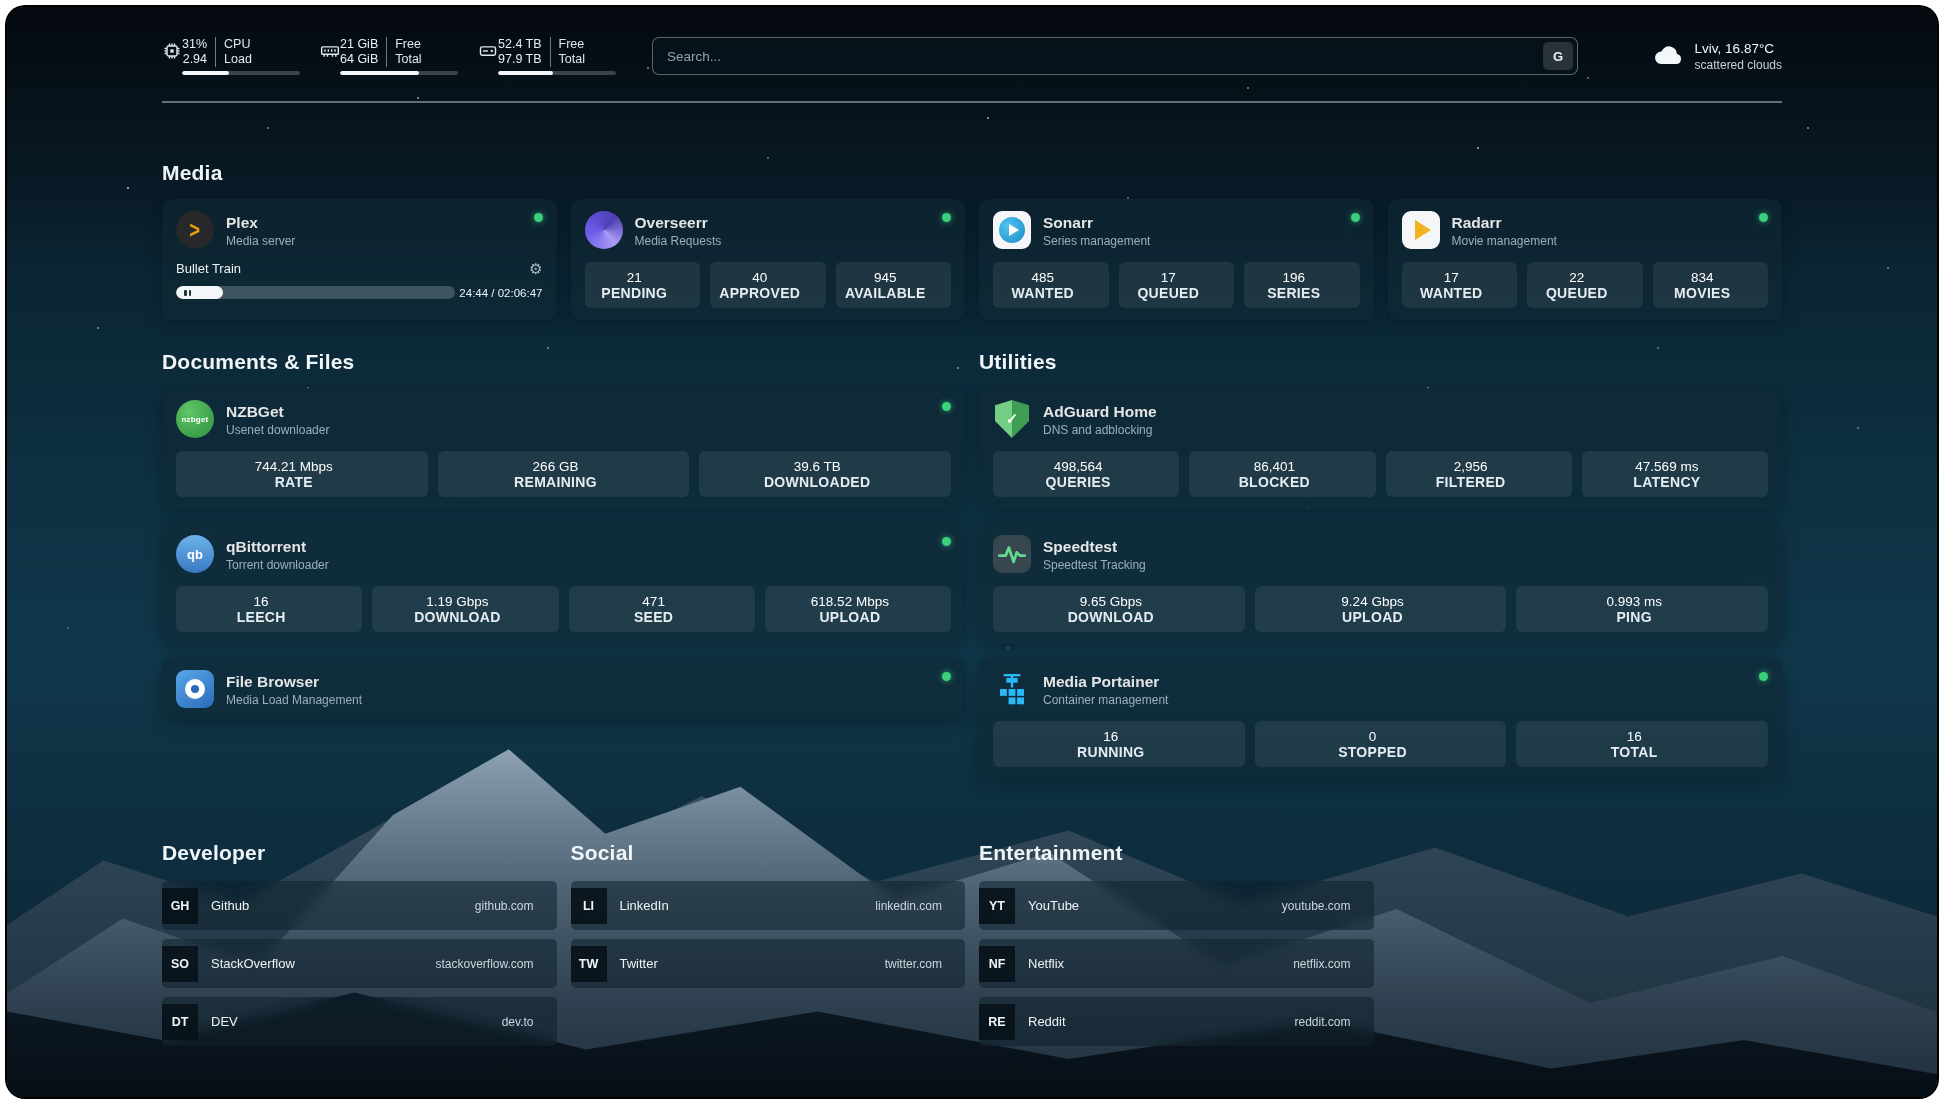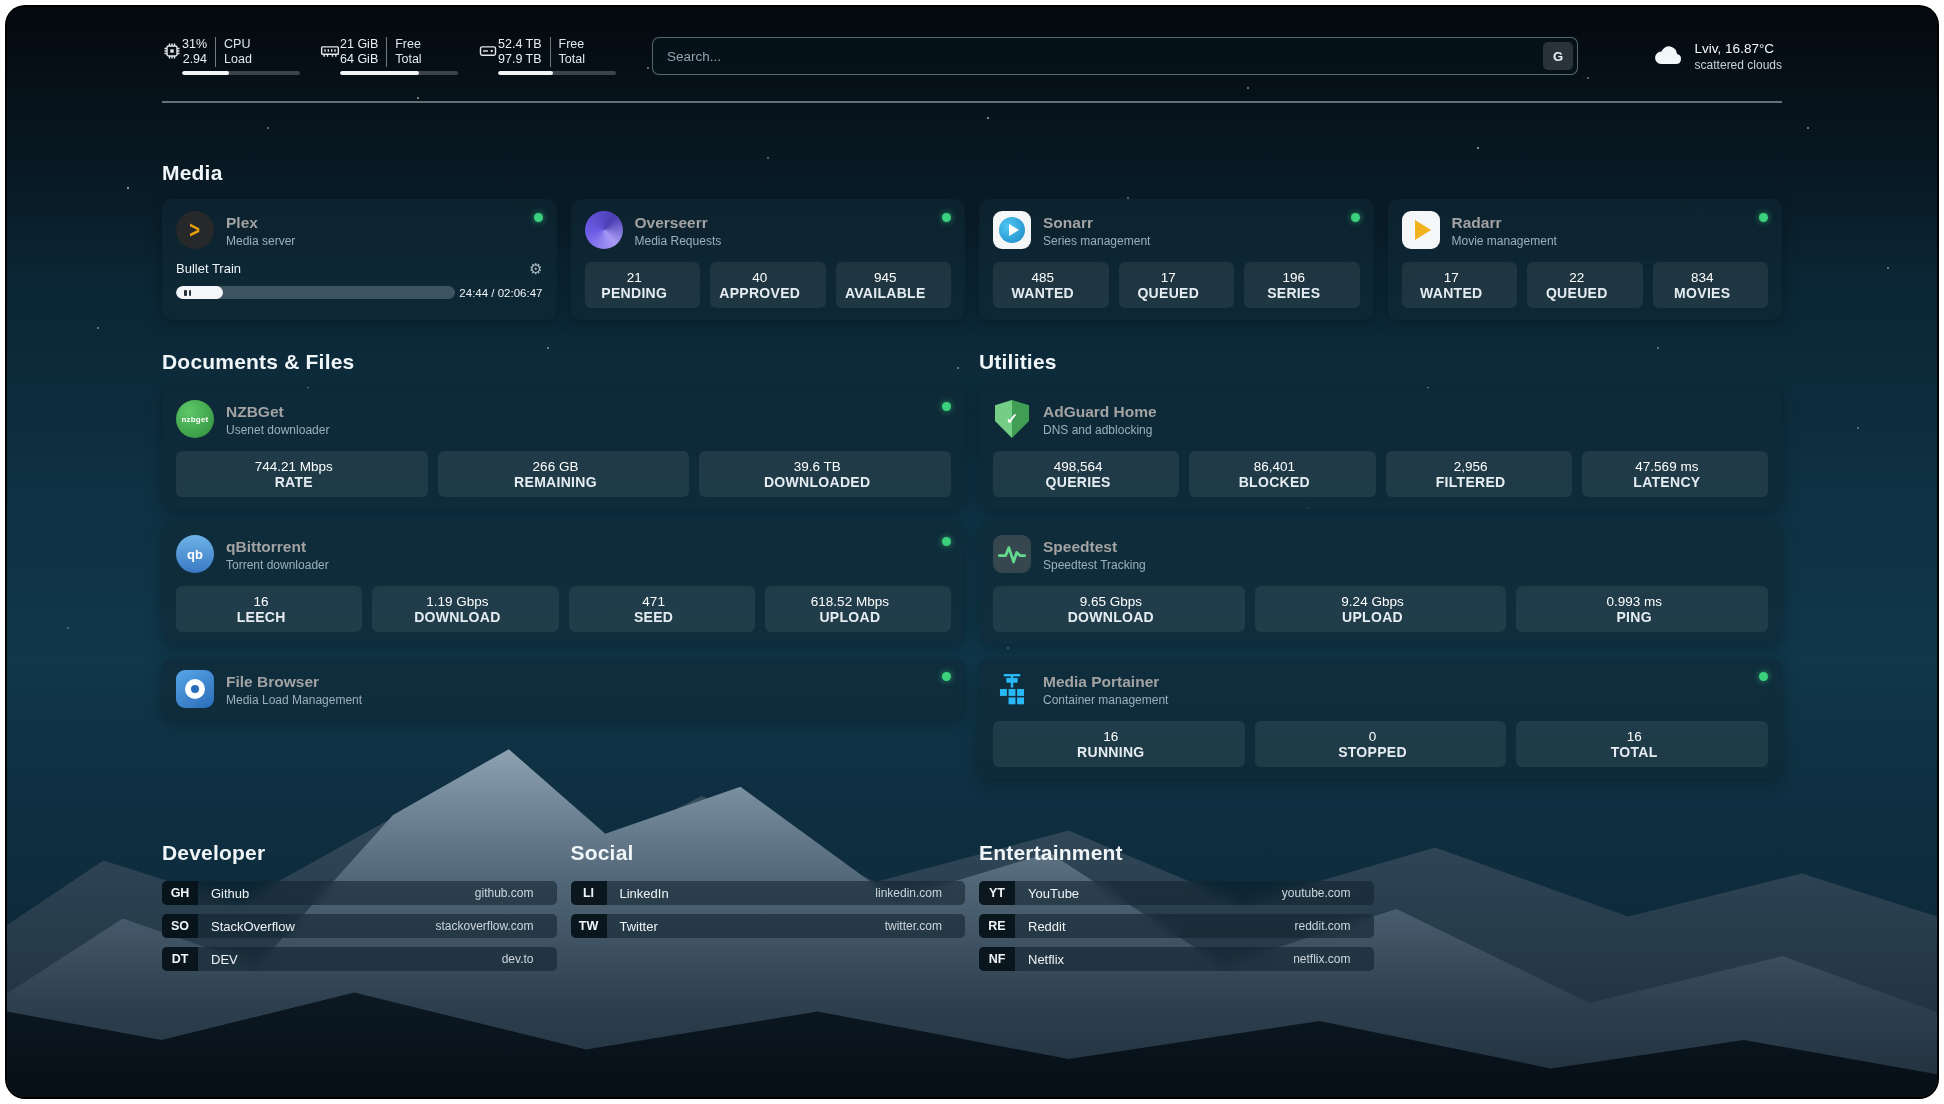--- a/index.html
+++ b/index.html
@@ -40,21 +40,21 @@
   .divider{margin:26px 0 0 0;border:none;border-top:2px solid rgba(215,228,235,.45);}
   
   .sec-title{font-size:21px;font-weight:700;color:#f0f5f8;margin:0 0 14px 0;letter-spacing:.2px;}
   .media-title{margin-top:58px;}
   .media-grid,.bm-grid{display:grid;grid-template-columns:repeat(4,1fr);gap:14px;}
   .half-grid{display:grid;grid-template-columns:1fr 1fr;gap:14px;align-items:start;margin-top:30px;}
   .col-stack{display:flex;flex-direction:column;gap:14px;}
   
   .card{position:relative;background:rgba(16,39,51,.58);border-radius:10px;padding:12px 14px;box-shadow:0 4px 16px rgba(0,0,0,.25);backdrop-filter:blur(8px);}
   .card-head{display:flex;align-items:center;gap:12px;}
-  .app-name{font-size:15.5px;font-weight:700;color:#a3a3a3;line-height:19px;}
+  .app-name{font-size:15.5px;font-weight:700;color:#e5e5e5;line-height:19px;}
   .app-sub{font-size:12px;color:#9db0bb;margin-top:2px;}
   .status-dot{position:absolute;top:14px;right:14px;width:9px;height:9px;border-radius:50%;background:#3ad07c;box-shadow:0 0 6px rgba(58,208,124,.7);}
   .stats{display:flex;gap:10px;margin-top:13px;}
   .stat{flex:1;background:rgba(255,255,255,.075);border-radius:6px;padding:8px 20px 7px 4px;text-align:center;}
   .stat-value{font-size:13.5px;color:#fff;white-space:nowrap;}
   .stat-label{font-size:14px;font-weight:bold;color:#e6edf2;margin-top:0;letter-spacing:.3px;}
   
   .now-row{display:flex;justify-content:space-between;align-items:center;margin-top:12px;gap:19px;}
   .now-title{font-size:13px;color:#eef4f7;}
   .gear{color:#aebac2;font-size:15px;line-height:15px;cursor:pointer;}
@@ -77,21 +77,21 @@
   .ic-qbit{border-radius:50%;background:linear-gradient(180deg,#6db3e8,#3a79c3);color:#fff;font-weight:bold;font-size:13px;}
   .ic-fb{border-radius:9px;background:linear-gradient(145deg,#58a6e8,#2b6cb8);}
   .ic-fb .fbdisc{width:20px;height:20px;border-radius:50%;background:#fff;position:relative;}
   .ic-fb .fbdisc::after{content:"";position:absolute;left:6px;top:6px;width:8px;height:8px;border-radius:50%;background:#2b6cb8;}
   .ic-adguard{width:34px;height:38px;background:linear-gradient(90deg,#74ce86 50%,#3f9e53 50%);clip-path:polygon(50% 0,100% 14%,100% 55%,50% 100%,0 55%,0 14%);color:#fff;font-size:15px;font-weight:bold;}
   .ic-speedtest{border-radius:9px;background:#36474f;}
   .ic-portainer{border-radius:9px;background:transparent;}
   
   .bm-section{margin-top:62px;padding-bottom:36px;}
   .bm-col .sec-title{margin-bottom:16px;}
-  .bm-row{display:flex;align-items:center;background:rgba(14,33,43,.55);border-radius:5px;overflow:hidden;height:24px;margin-bottom:9px;cursor:pointer;backdrop-filter:blur(6px);}
+  .bm-row{display:flex;align-items:center;background:rgba(14,33,43,.55);border-radius:5px;overflow:hidden;height:49px;margin-bottom:9px;cursor:pointer;backdrop-filter:blur(6px);}
   .bm-badge{width:36px;height:36px;background:rgba(6,16,23,.85);color:#f0f5f8;font-size:12.5px;font-weight:bold;display:flex;align-items:center;justify-content:center;flex:0 0 auto;}
   .bm-name{font-size:13px;color:#eef3f6;margin-left:13px;}
   .bm-url{margin-left:auto;padding-right:23px;font-size:12px;color:#ccd6dc;}
   svg{display:block;}
 </style>
 </head>
 <body>
 
 <div class="window">
   <div class="wallpaper">
@@ -524,28 +524,28 @@
       </div>
 
       <div class="bm-col">
         <h2 class="sec-title">Entertainment</h2>
         <div class="bm-row">
           <span class="bm-badge">YT</span>
           <span class="bm-name">YouTube</span>
           <span class="bm-url">youtube.com</span>
         </div>
         <div class="bm-row">
+          <span class="bm-badge">NF</span>
+          <span class="bm-name">Netflix</span>
+          <span class="bm-url">netflix.com</span>
+        </div>
+        <div class="bm-row">
           <span class="bm-badge">RE</span>
           <span class="bm-name">Reddit</span>
           <span class="bm-url">reddit.com</span>
         </div>
-        <div class="bm-row">
-          <span class="bm-badge">NF</span>
-          <span class="bm-name">Netflix</span>
-          <span class="bm-url">netflix.com</span>
-        </div>
       </div>
 
       <div class="bm-col"></div>
     </div>
 
   </div>
 </div>
 
 </body></html>

